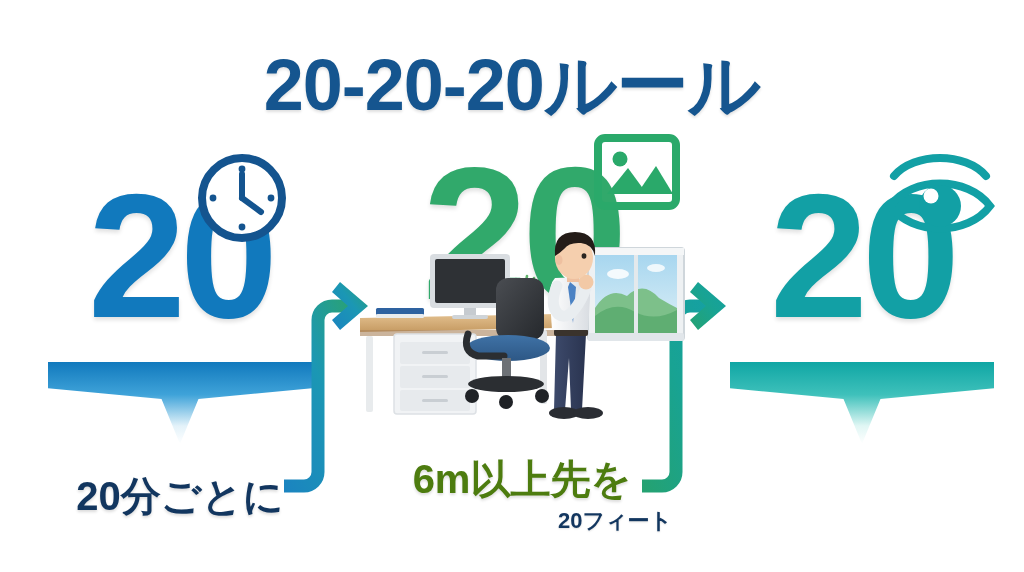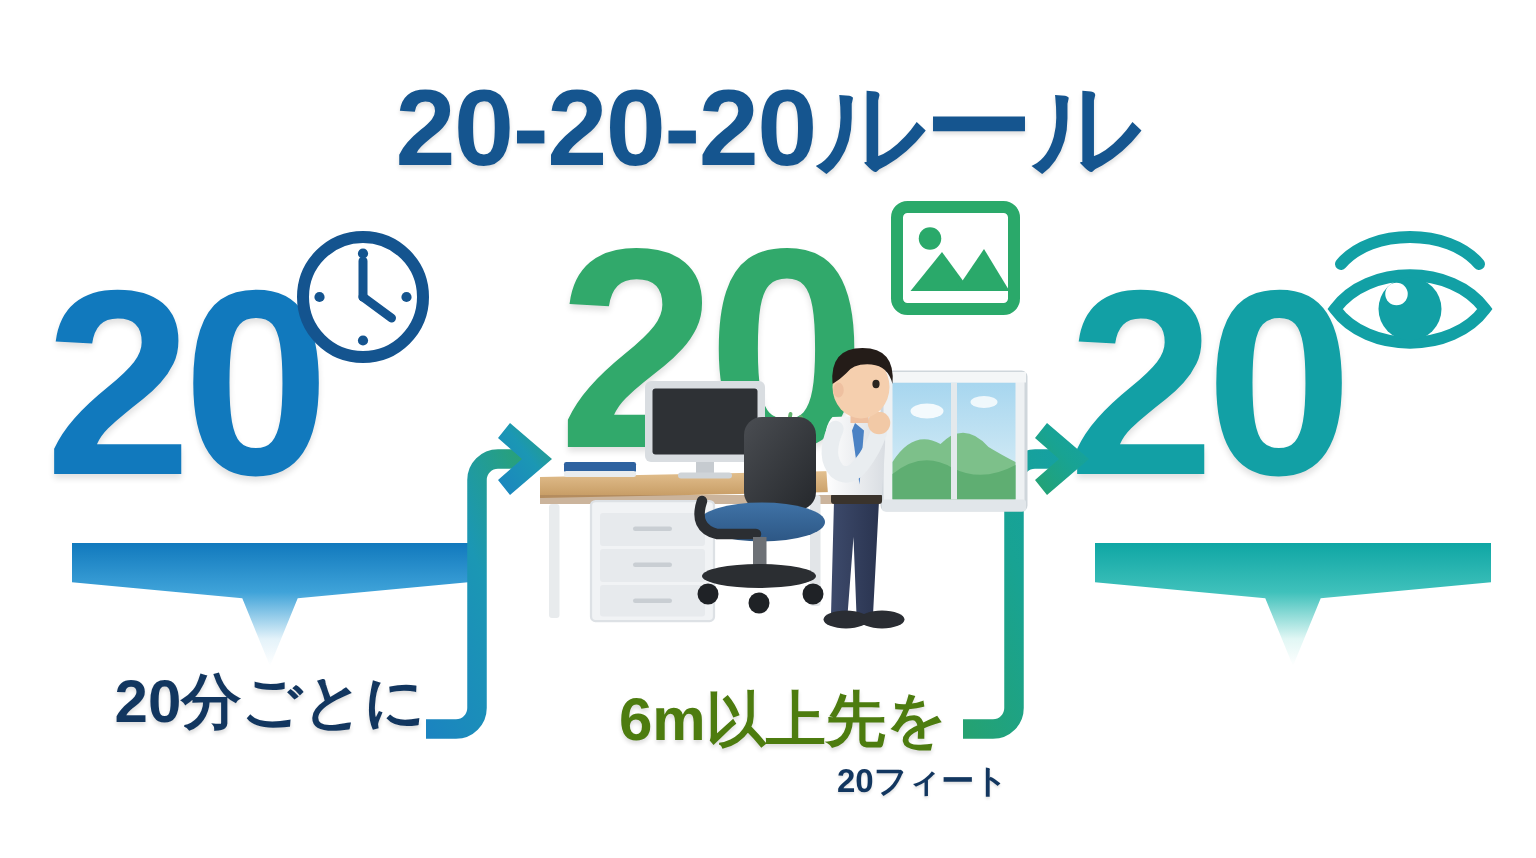--- a/index.html
+++ b/index.html
@@ -43,20 +43,21 @@
   }
   #col-left   { left: 30px; }
   #col-mid    { left: 372px; }
   #col-right  { left: 712px; }
 
   .bignum {
     position: absolute;
     top: 38px;
     left: 0;
     width: 300px;
+    text-align: center;
     font-size: 176px;
     line-height: 176px;
     font-weight: bold;
     letter-spacing: -6px;
     text-shadow: 0 3px 4px rgba(0,0,0,0.12);
     user-select: none;
   }
   #num-left  { color: #1179bd; }
   #num-mid   { color: #31a96b; top: 8px; font-size: 190px; line-height: 190px; }
   #num-right { color: #12a0a5; }
@@ -70,21 +71,21 @@
     height: 82px;
     -webkit-clip-path: polygon(0 0, 100% 0, 100% 32%, 57% 45%, 50% 100%, 43% 45%, 0 32%);
     clip-path: polygon(0 0, 100% 0, 100% 32%, 57% 45%, 50% 100%, 43% 45%, 0 32%);
   }
   #banner-left  { background: linear-gradient(to bottom, #1179bd 0%, #3fa3d9 40%, rgba(205,232,245,0.55) 78%, rgba(255,255,255,0) 100%); }
   #banner-right { background: linear-gradient(to bottom, #0fa6a4 0%, #3fc1bb 40%, rgba(200,240,236,0.55) 78%, rgba(255,255,255,0) 100%); }
 
   
   .caption {
     position: absolute;
-    top: 310px;
+    top: 339px;
     left: 0;
     width: 300px;
     text-align: center;
     font-size: 40px;
     font-weight: bold;
     letter-spacing: 0px;
     text-shadow: 0 2px 3px rgba(0,0,0,0.14);
     white-space: nowrap;
   }
   #cap-left  { color: #12365f; }

